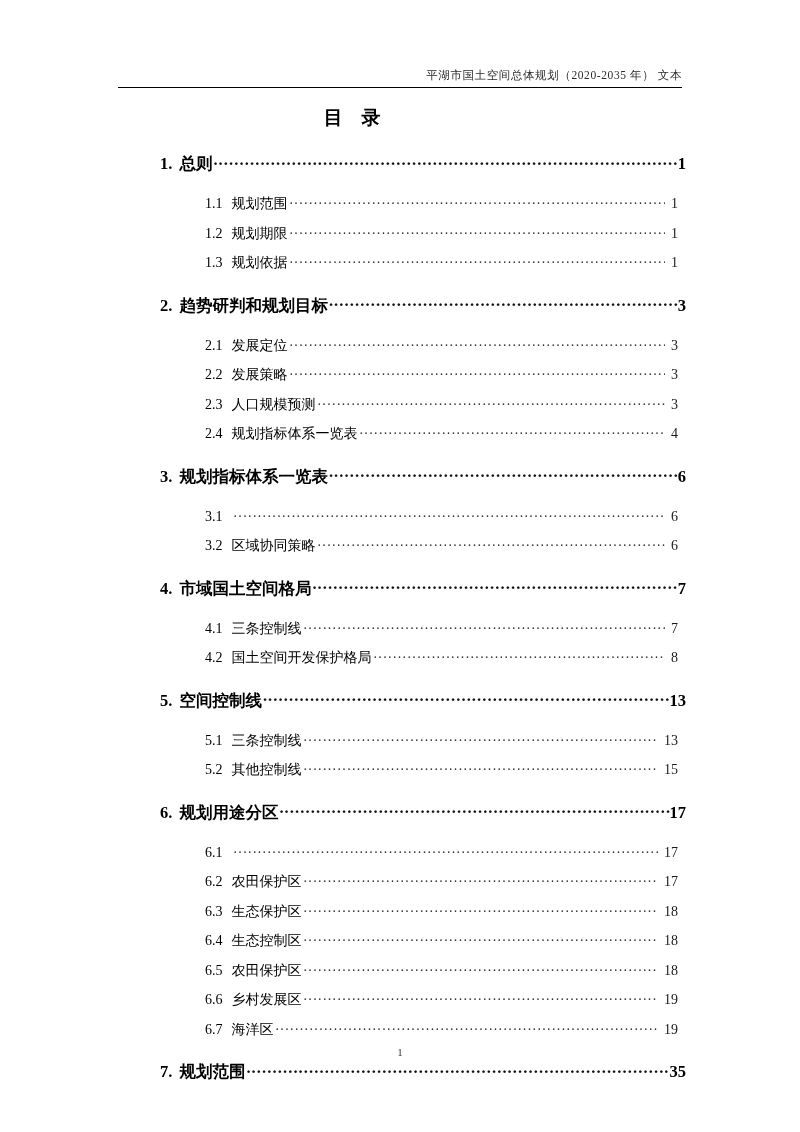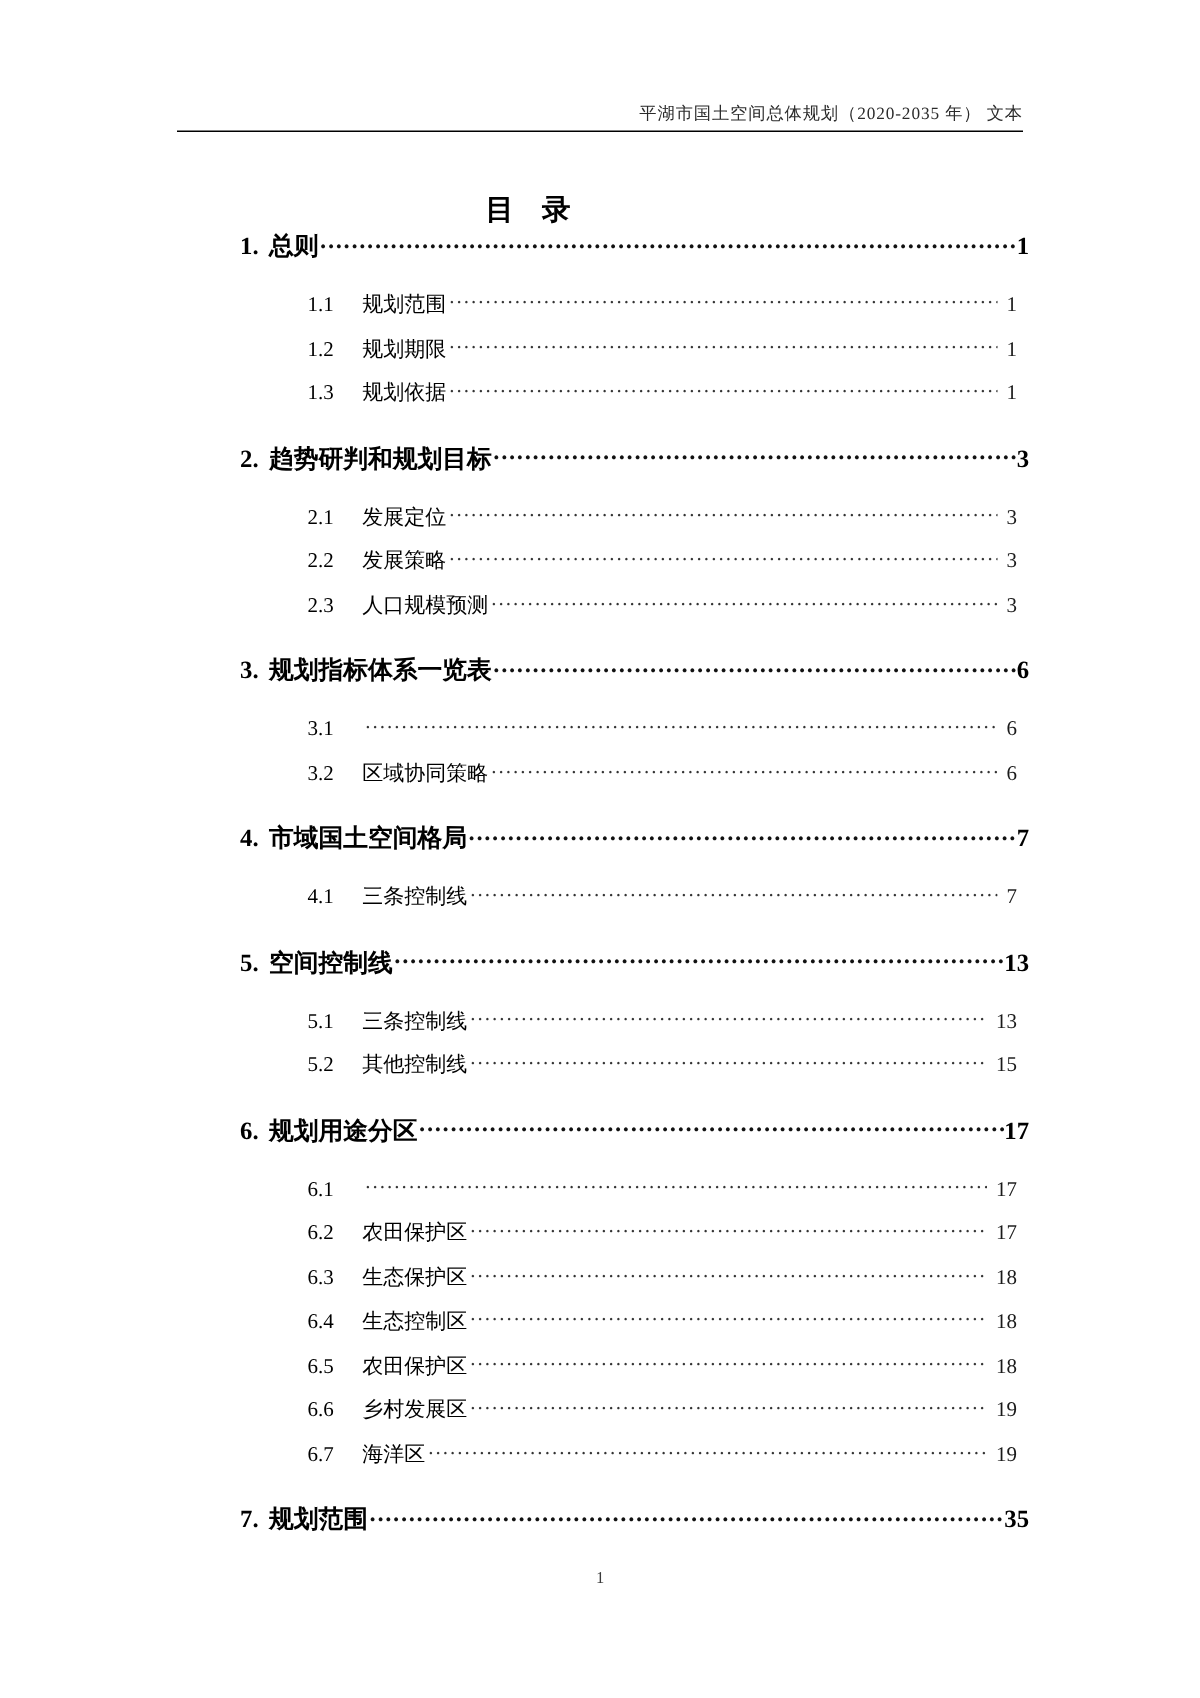--- a/index.html
+++ b/index.html
@@ -50,21 +50,20 @@
     position: absolute;
     left: 0;
     top: 105px;
     width: 704px;
     text-align: center;
     font-size: 19px;
     font-weight: bold;
     letter-spacing: 7px;
     text-indent: 7px;
     color: #000000;
-    margin-top: 22px;
   }
 
   
   .toc {
     position: absolute;
     left: 118px;
     top: 145px;
     width: 568px;
   }
 
@@ -97,21 +96,21 @@
 
   
   .toc-entry.lvl2 {
     padding-left: 87px;
     font-size: 14px;
     font-weight: normal;
     height: 29.5px;
     line-height: 29.5px;
   }
   .toc-entry.lvl2 .num {
-    margin-right: 19px;
+    margin-right: 9px;
     font-family: "Liberation Serif", "DejaVu Serif", serif;
   }
   .toc-entry.lvl2 .leader {
     margin: 0 2px;
   }
   .toc-entry.lvl2 .page-no {
     padding-left: 4px;
     padding-right: 8px;
     color: #1a1a1a;
   }
@@ -221,20 +220,26 @@
         <span class="label">发展策略</span>
         <span class="leader"></span>
         <span class="page-no">3</span>
       </div>
       <div class="toc-entry lvl2">
         <span class="num">2.3</span>
         <span class="label">人口规模预测</span>
         <span class="leader"></span>
         <span class="page-no">3</span>
       </div>
+      <div class="toc-entry lvl2">
+        <span class="num">2.4</span>
+        <span class="label">规划指标体系一览表</span>
+        <span class="leader"></span>
+        <span class="page-no">4</span>
+      </div>
       <div class="group-gap"></div>
       <div class="toc-entry lvl1">
         <span class="num">3.</span>
         <span class="label">规划指标体系一览表</span>
         <span class="leader"></span>
         <span class="page-no">6</span>
       </div>
       <div class="group-gap-sm"></div>
       <div class="toc-entry lvl2">
         <span class="num">3.1</span>
@@ -254,20 +259,26 @@
         <span class="leader"></span>
         <span class="page-no">7</span>
       </div>
       <div class="group-gap-sm"></div>
       <div class="toc-entry lvl2">
         <span class="num">4.1</span>
         <span class="label">三条控制线</span>
         <span class="leader"></span>
         <span class="page-no">7</span>
       </div>
+      <div class="toc-entry lvl2">
+        <span class="num">4.2</span>
+        <span class="label">国土空间开发保护格局</span>
+        <span class="leader"></span>
+        <span class="page-no">8</span>
+      </div>
       <div class="group-gap"></div>
       <div class="toc-entry lvl1">
         <span class="num">5.</span>
         <span class="label">空间控制线</span>
         <span class="leader"></span>
         <span class="page-no">13</span>
       </div>
       <div class="group-gap-sm"></div>
       <div class="toc-entry lvl2">
         <span class="num">5.1</span>

